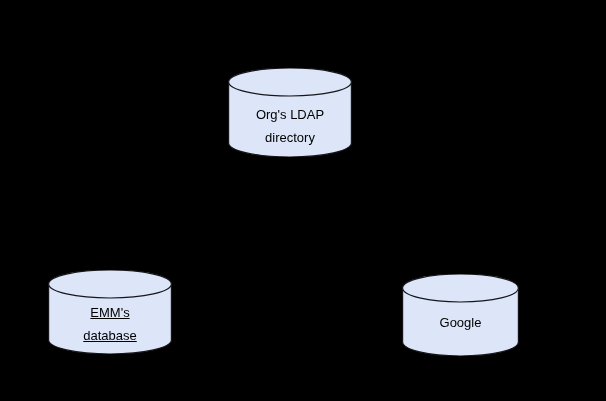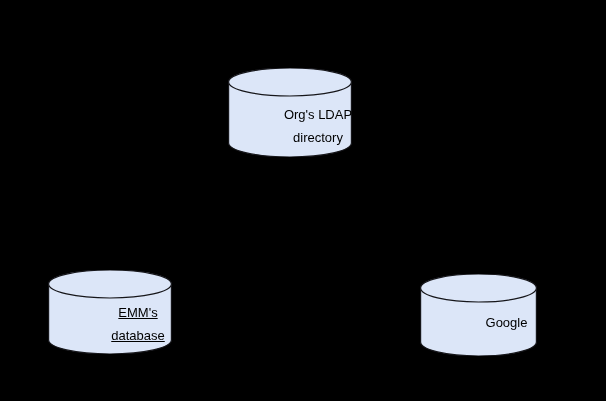--- a/index.html
+++ b/index.html
@@ -32,41 +32,40 @@
     position: absolute;
     left: 0;
     width: 100%;
     text-align: center;
     color: #000000;
     font-family: "Liberation Sans", sans-serif;
     font-size: 13px;
     line-height: 23px;
     white-space: pre;
     pointer-events: none;
-    margin-left: 28px;
   }
 </style>
 </head>
 <body>
 
 <div id="canvas" style="width: 606px; height: 401px; background: rgb(0, 0, 0);">
     <div class="node" style="left: 228px; top: 68px; width: 124px; height: 89px;">
       <svg width="124" height="89" viewBox="0 0 124 89">
         <path d="M 0.6 14 L 0.6 75 A 61.4 14 0 0 0 123.4 75 L 123.4 14 A 61.4 14 0 0 0 0.6 14 Z" fill="#dce6f8" stroke="#16161a" stroke-width="1.2"></path>
         <ellipse cx="62" cy="14" rx="61.4" ry="14" fill="#dce6f8" stroke="#16161a" stroke-width="1.2"></ellipse>
       </svg>
       <div class="node-label" style="top: 35px; color: rgb(0, 0, 0); font-size: 13px;">Org's LDAP<br>directory</div>
     </div>
     <div class="node" style="left: 48px; top: 270px; width: 124px; height: 84px;">
       <svg width="124" height="84" viewBox="0 0 124 84">
         <path d="M 0.6 14 L 0.6 70 A 61.4 14 0 0 0 123.4 70 L 123.4 14 A 61.4 14 0 0 0 0.6 14 Z" fill="#dce6f8" stroke="#16161a" stroke-width="1.2"></path>
         <ellipse cx="62" cy="14" rx="61.4" ry="14" fill="#dce6f8" stroke="#16161a" stroke-width="1.2"></ellipse>
       </svg>
       <div class="node-label" style="top: 31px; color: rgb(0, 0, 0); font-size: 13px; text-decoration: underline;">EMM's<br>database</div>
     </div>
-    <div class="node" style="left: 420px; top: 274px; width: 117px; height: 82px;">
+    <div class="node" style="left: 402px; top: 274px; width: 117px; height: 82px;">
       <svg width="117" height="82" viewBox="0 0 117 82">
         <path d="M 0.6 14 L 0.6 68 A 57.9 14 0 0 0 116.4 68 L 116.4 14 A 57.9 14 0 0 0 0.6 14 Z" fill="#dce6f8" stroke="#16161a" stroke-width="1.2"></path>
         <ellipse cx="58.5" cy="14" rx="57.9" ry="14" fill="#dce6f8" stroke="#16161a" stroke-width="1.2"></ellipse>
       </svg>
       <div class="node-label" style="top: 37px; color: rgb(0, 0, 0); font-size: 13px;">Google</div>
     </div>
   </div>
 
 </body></html>

